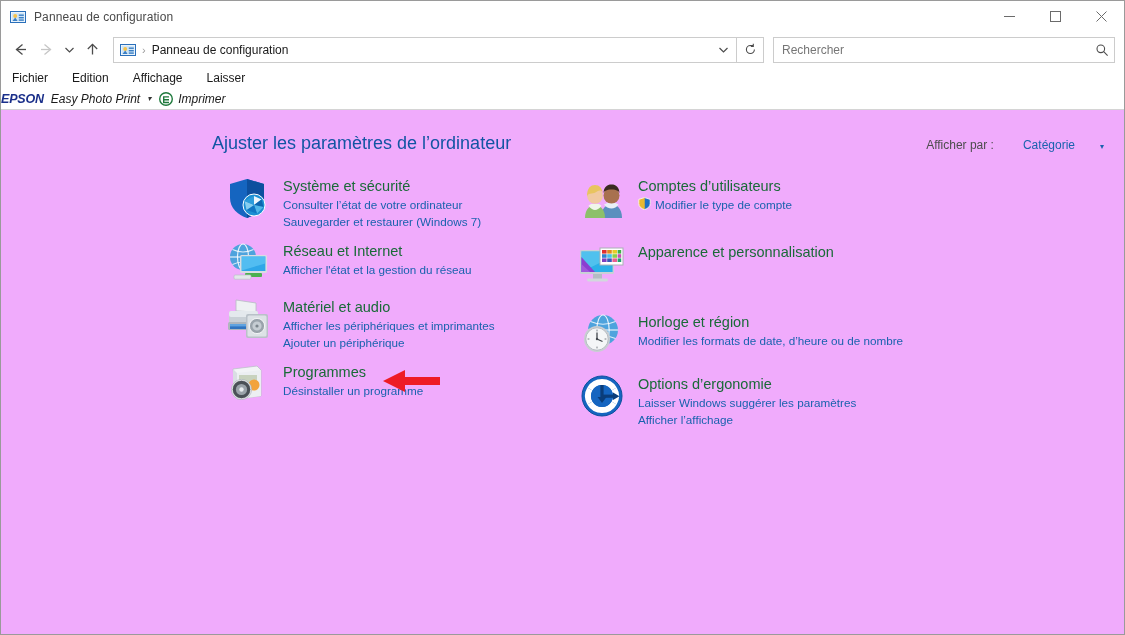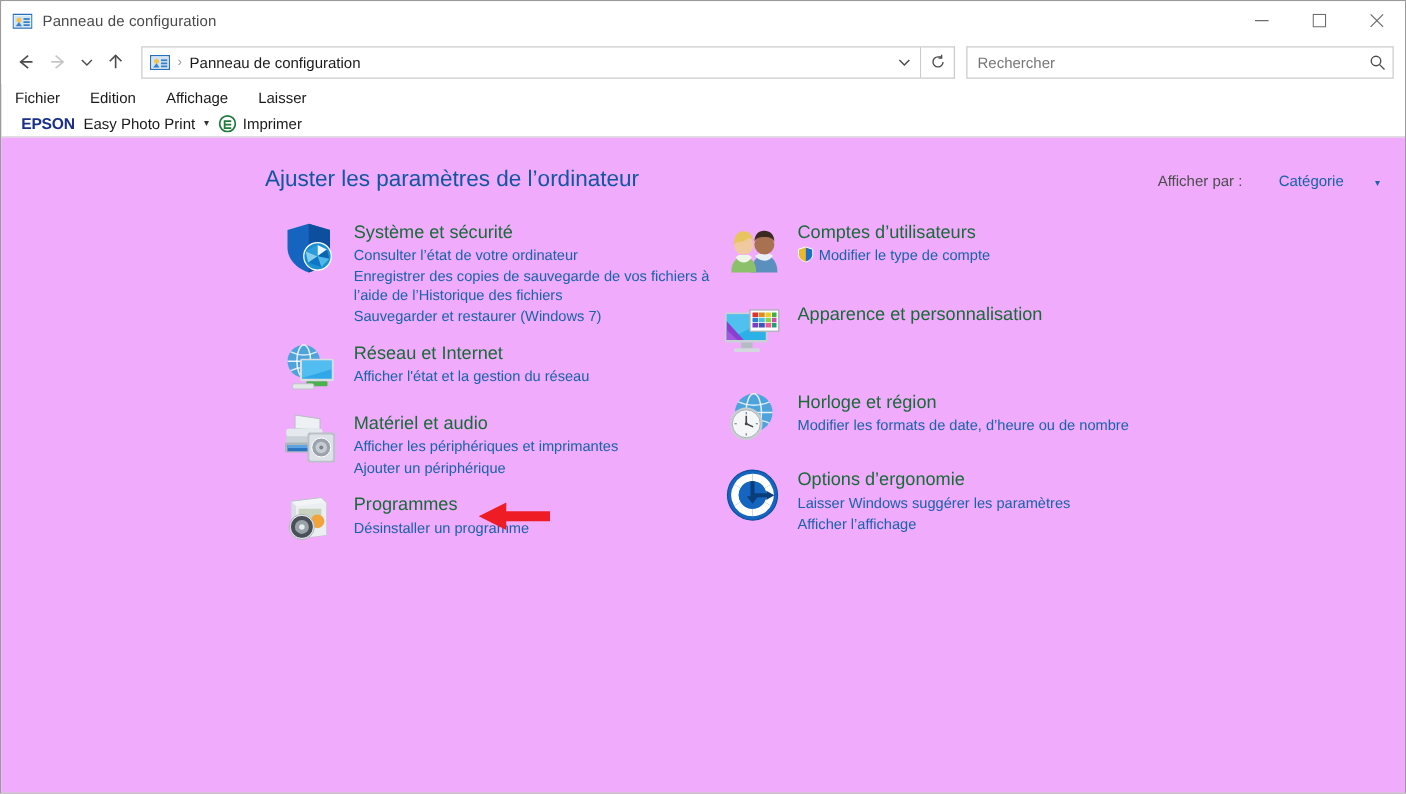--- a/index.html
+++ b/index.html
@@ -178,23 +178,24 @@
     margin-right: 20px;
     padding: 1px 2px;
     text-align: center;
   }
 
   
   .epson-bar {
     height: 21px;
     display: flex;
     align-items: center;
-    padding-left: 16px;
+    padding-left: 0;
     flex: 0 0 auto;
     border-bottom: 1px solid #d4d4d4;
+    font-style: italic;
   }
   .epson-logo {
     font-size: 12.5px;
     font-weight: bold;
     color: #1a2f8a;
     letter-spacing: -0.2px;
     margin-right: 7px;
   }
   .epson-label {
     font-size: 12px;
@@ -473,21 +474,20 @@
               <path d="M31 31 L38.5 25.5 L40.5 33 Z" fill="#0b5ea8" opacity="0.85"></path>
               <path d="M31 31 L40.5 33 L34 39.5 Z" fill="#56bbea" opacity="0.9"></path>
               <path d="M31 31 L34 39.5 L23.5 36 Z" fill="#0d72c0" opacity="0.85"></path>
               <path d="M31 31 L23.5 36 L21.5 27 Z" fill="#93d4f2" opacity="0.9"></path>
               <path d="M31 31 L21.5 27 L31 22 Z" fill="#2f9fdc" opacity="0.85"></path>
             </svg>
           </span>
           <div class="cat-body">
             <span class="cat-title">Système et sécurité</span>
             <span class="cat-link">Consulter l’état de votre ordinateur</span>
-            <span class="cat-link">Enregistrer des copies de sauvegarde de vos fichiers à l’aide de l’Historique des fichiers</span>
             <span class="cat-link">Sauvegarder et restaurer (Windows 7)</span>
           </div>
         </div>
 
         <div class="category cat-net">
           <span class="cat-icon">
             <svg width="48" height="48" viewBox="0 0 48 48">
               <circle cx="20" cy="18" r="13" fill="#4ea3dd"></circle>
               <ellipse cx="20" cy="18" rx="5.5" ry="13" fill="none" stroke="#ffffff" stroke-width="1.2" opacity="0.85"></ellipse>
               <line x1="7" y1="18" x2="33" y2="18" stroke="#ffffff" stroke-width="1.2" opacity="0.85"></line>

